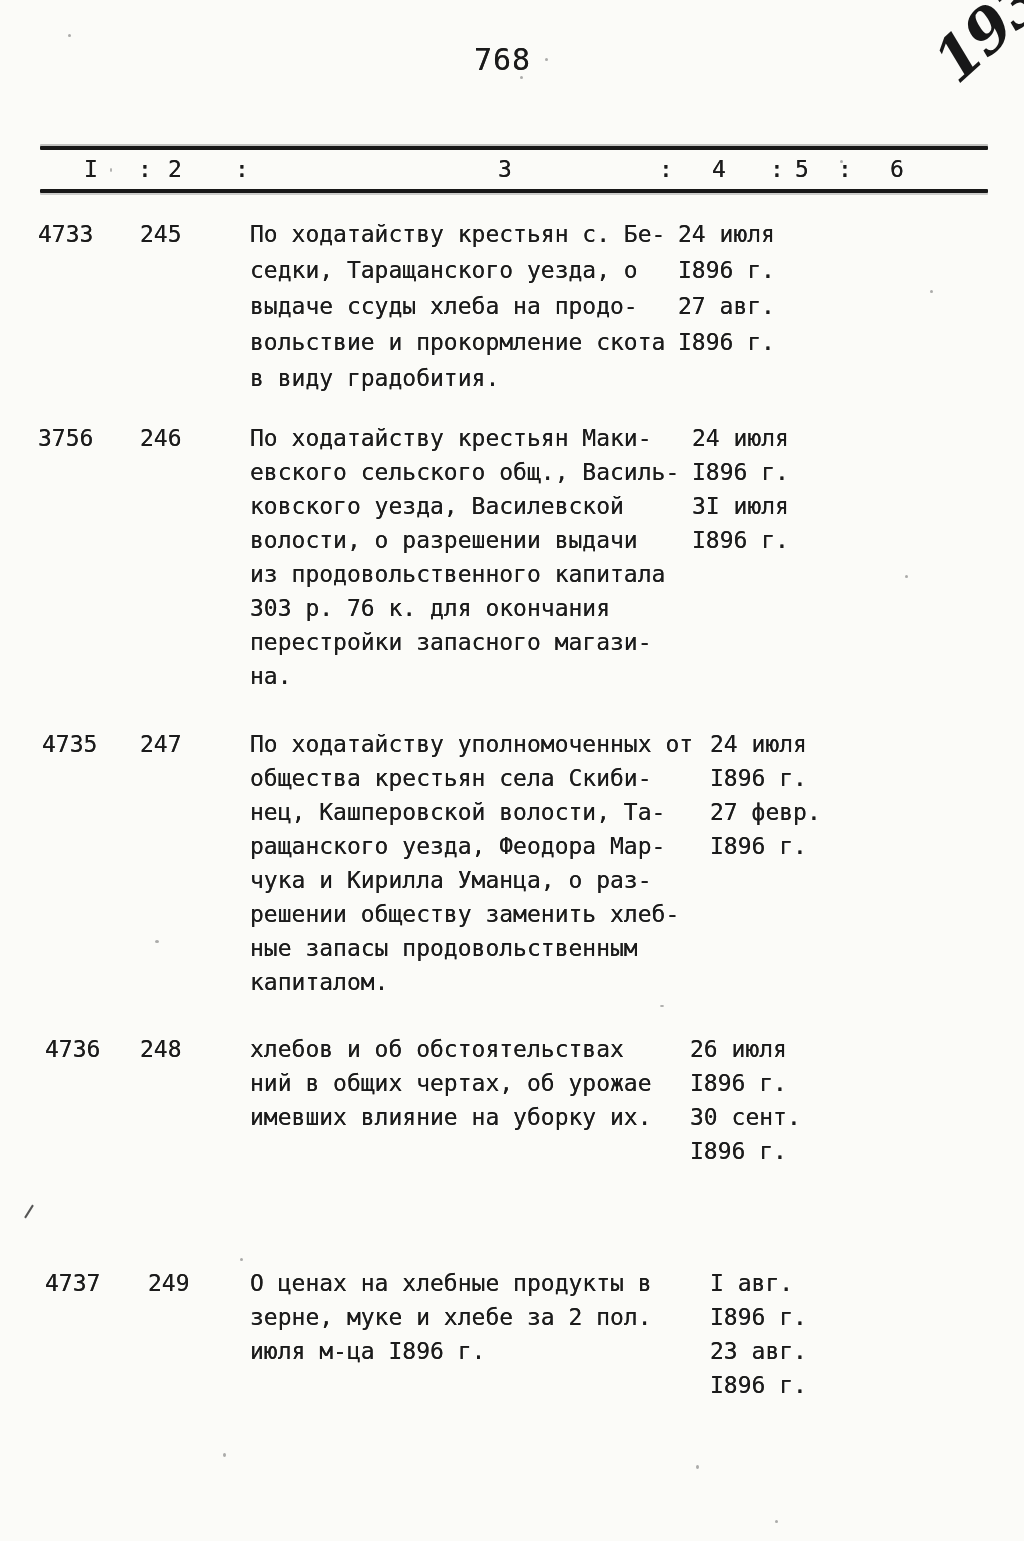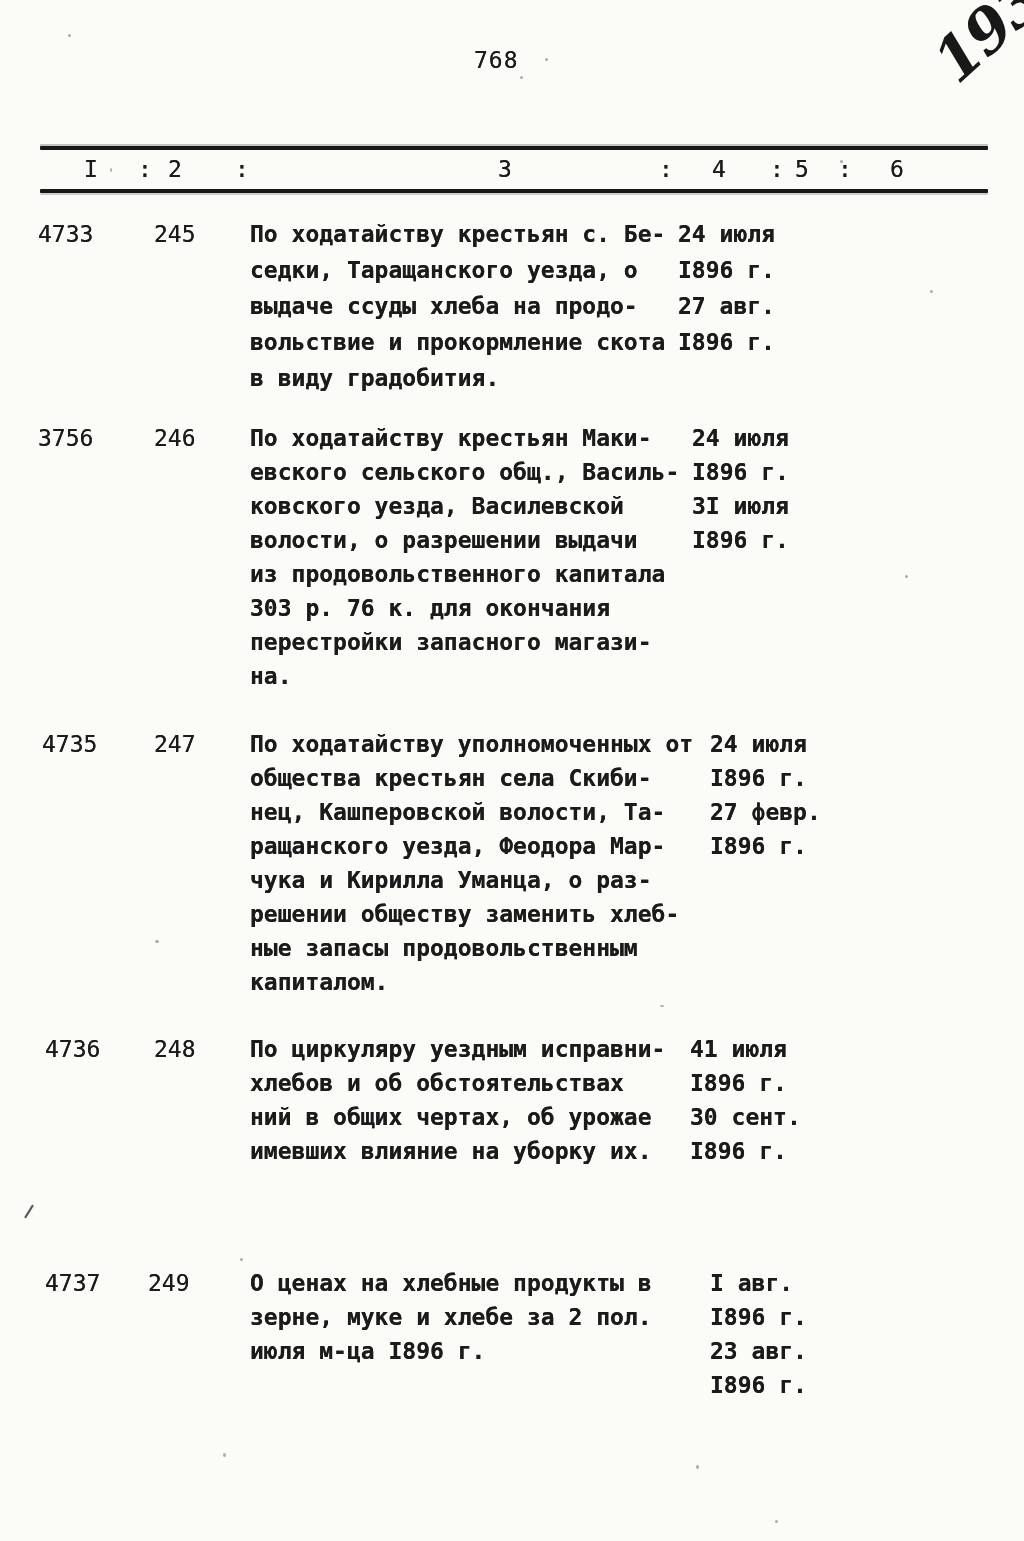--- a/index.html
+++ b/index.html
@@ -5,44 +5,44 @@
   html,body{margin:0;padding:0;background:#9a9a9a;}
   #page{
     position:relative;width:1024px;height:1541px;margin:0 auto;
     background:#fbfbf8;overflow:hidden;
     font-family:"DejaVu Sans Mono","Liberation Mono",monospace;
     color:#1b1b1b;
   }
   .tw{ text-shadow:0 0 .6px rgba(25,25,25,.85); white-space:pre; }
 
   
-  #page-number{position:absolute;left:474px;top:44px;font-size:23px;line-height:32px;letter-spacing:1px;}
+  #page-number{position:absolute;left:474px;top:44px;font-size:30px;line-height:32px;letter-spacing:1px;}
   #folio-number{
     position:absolute;left:928px;top:0px;
     font-family:"DejaVu Serif","Liberation Serif",serif;
     font-style:italic;font-weight:bold;font-size:60px;line-height:60px;
     transform:rotate(-42deg);transform-origin:50% 50%;
     color:#181818;letter-spacing:-2px;
   }
 
   
   .rule{position:absolute;left:40px;width:948px;height:4px;background:#181818;border-radius:1px;}
   #rule-top{top:146px;box-shadow:0 -2px 0 rgba(24,24,24,.25);}
   #rule-bottom{top:189px;box-shadow:0 2px 0 rgba(24,24,24,.2);}
 
   .hcell{position:absolute;top:152px;font-size:23px;line-height:34px;}
 
   
   .entry{position:absolute;left:0;width:1024px;font-size:23px;}
   .entry .col{position:absolute;top:0;}
   .col-record{left:38px;}
-  .col-case{left:154px;}
+  .col-case{left:140px;}
   .col-desc{left:250px;}
   .col-dates{left:var(--dl,668px);margin-left:10px;}
-  .line{height:var(--lh,34px);line-height:var(--lh,34px);white-space:pre;font-weight:bold;}
+  .line{height:var(--lh,34px);line-height:var(--lh,34px);white-space:pre;}
   .single{line-height:var(--lh,34px);}
 
   
   .speck{position:absolute;background:#4a4a4a;border-radius:50%;opacity:.45;}
   .mark-slash{position:absolute;left:28px;top:1204px;width:2px;height:15px;background:#2c2c2c;transform:rotate(32deg);opacity:.8;}
 </style>
 </head>
 <body>
 
 <div id="page">
@@ -84,22 +84,22 @@
   <div class="entry" style="top:727px; --lh:34px; --dl:700px;">
     <div class="col col-record single tw" style="left:42px">4735</div>
     <div class="col col-case single tw">247</div>
     <div class="col col-desc tw"><div class="line">По ходатайству уполномоченных от</div><div class="line">общества крестьян села Скиби-</div><div class="line">нец, Кашперовской волости, Та-</div><div class="line">ращанского уезда, Феодора Мар-</div><div class="line">чука и Кирилла Уманца, о раз-</div><div class="line">решении обществу заменить хлеб-</div><div class="line">ные запасы продовольственным</div><div class="line">капиталом.</div></div>
     <div class="col col-dates tw"><div class="line">24 июля</div><div class="line">I896 г.</div><div class="line">27 февр.</div><div class="line">I896 г.</div></div>
   </div>
 
   <div class="entry" style="top:1032px; --lh:34px; --dl:680px;">
     <div class="col col-record single tw" style="left:45px">4736</div>
     <div class="col col-case single tw">248</div>
-    <div class="col col-desc tw"><div class="line">По циркуляру уездным исправни-</div><div class="line">хлебов и об обстоятельствах</div><div class="line">ний в общих чертах, об урожае</div><div class="line">имевших влияние на уборку их.</div></div>
-    <div class="col col-dates tw"><div class="line">41 июля</div><div class="line">I896 г.</div><div class="line">30 сент.</div><div class="line">I896 г.</div></div>
+    <div class="col col-desc tw"><div class="line">хлебов и об обстоятельствах</div><div class="line">ний в общих чертах, об урожае</div><div class="line">имевших влияние на уборку их.</div></div>
+    <div class="col col-dates tw"><div class="line">26 июля</div><div class="line">I896 г.</div><div class="line">30 сент.</div><div class="line">I896 г.</div></div>
   </div>
 
   <div class="entry" style="top:1266px; --lh:34px; --dl:700px;">
     <div class="col col-record single tw" style="left:45px">4737</div>
     <div class="col col-case single tw" style="left:148px">249</div>
     <div class="col col-desc tw"><div class="line">О ценах на хлебные продукты в</div><div class="line">зерне, муке и хлебе за 2 пол.</div><div class="line">июля м-ца I896 г.</div></div>
     <div class="col col-dates tw"><div class="line">I авг.</div><div class="line">I896 г.</div><div class="line">23 авг.</div><div class="line">I896 г.</div></div>
   </div>
 
   <div class="speck" style="left:68px;top:34px;width:3px;height:3px;"></div>

